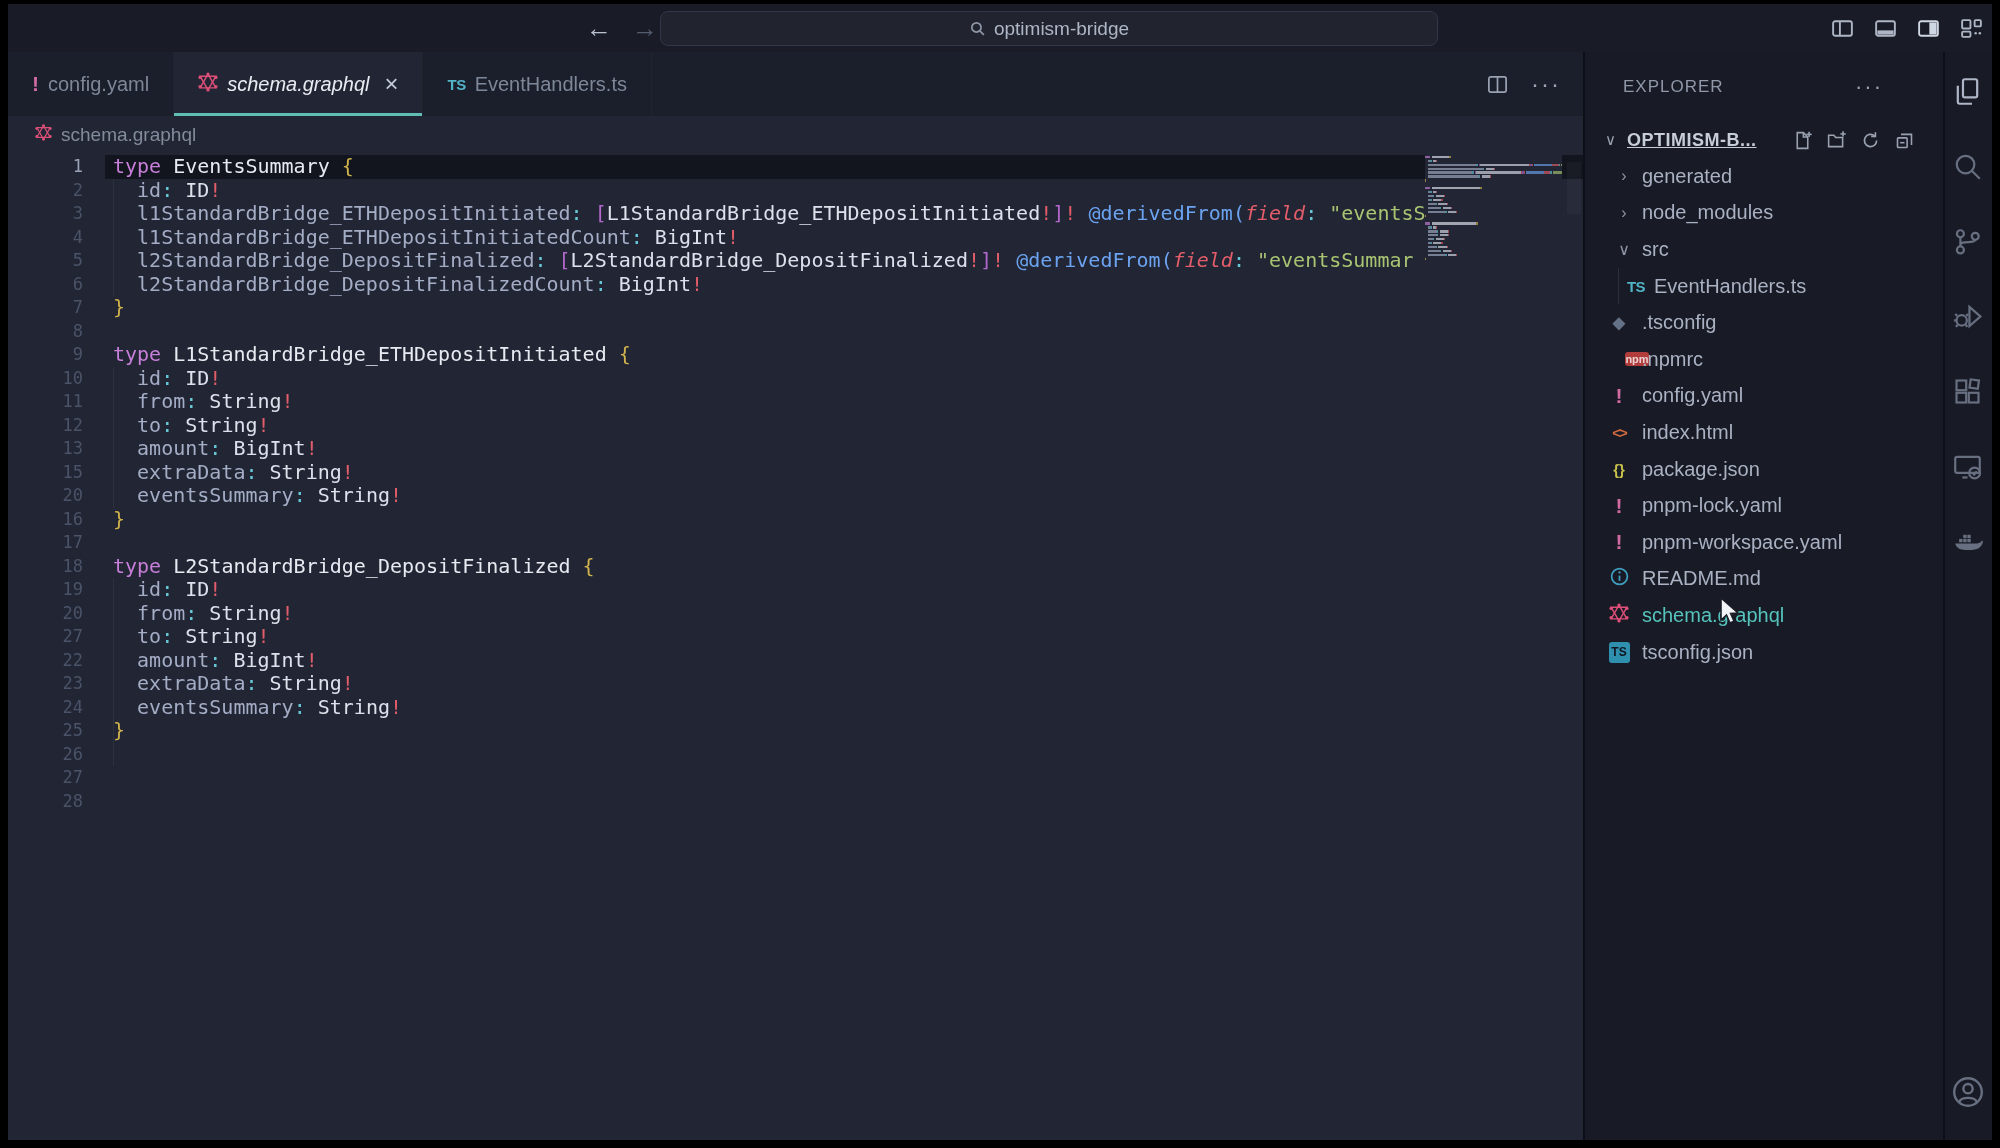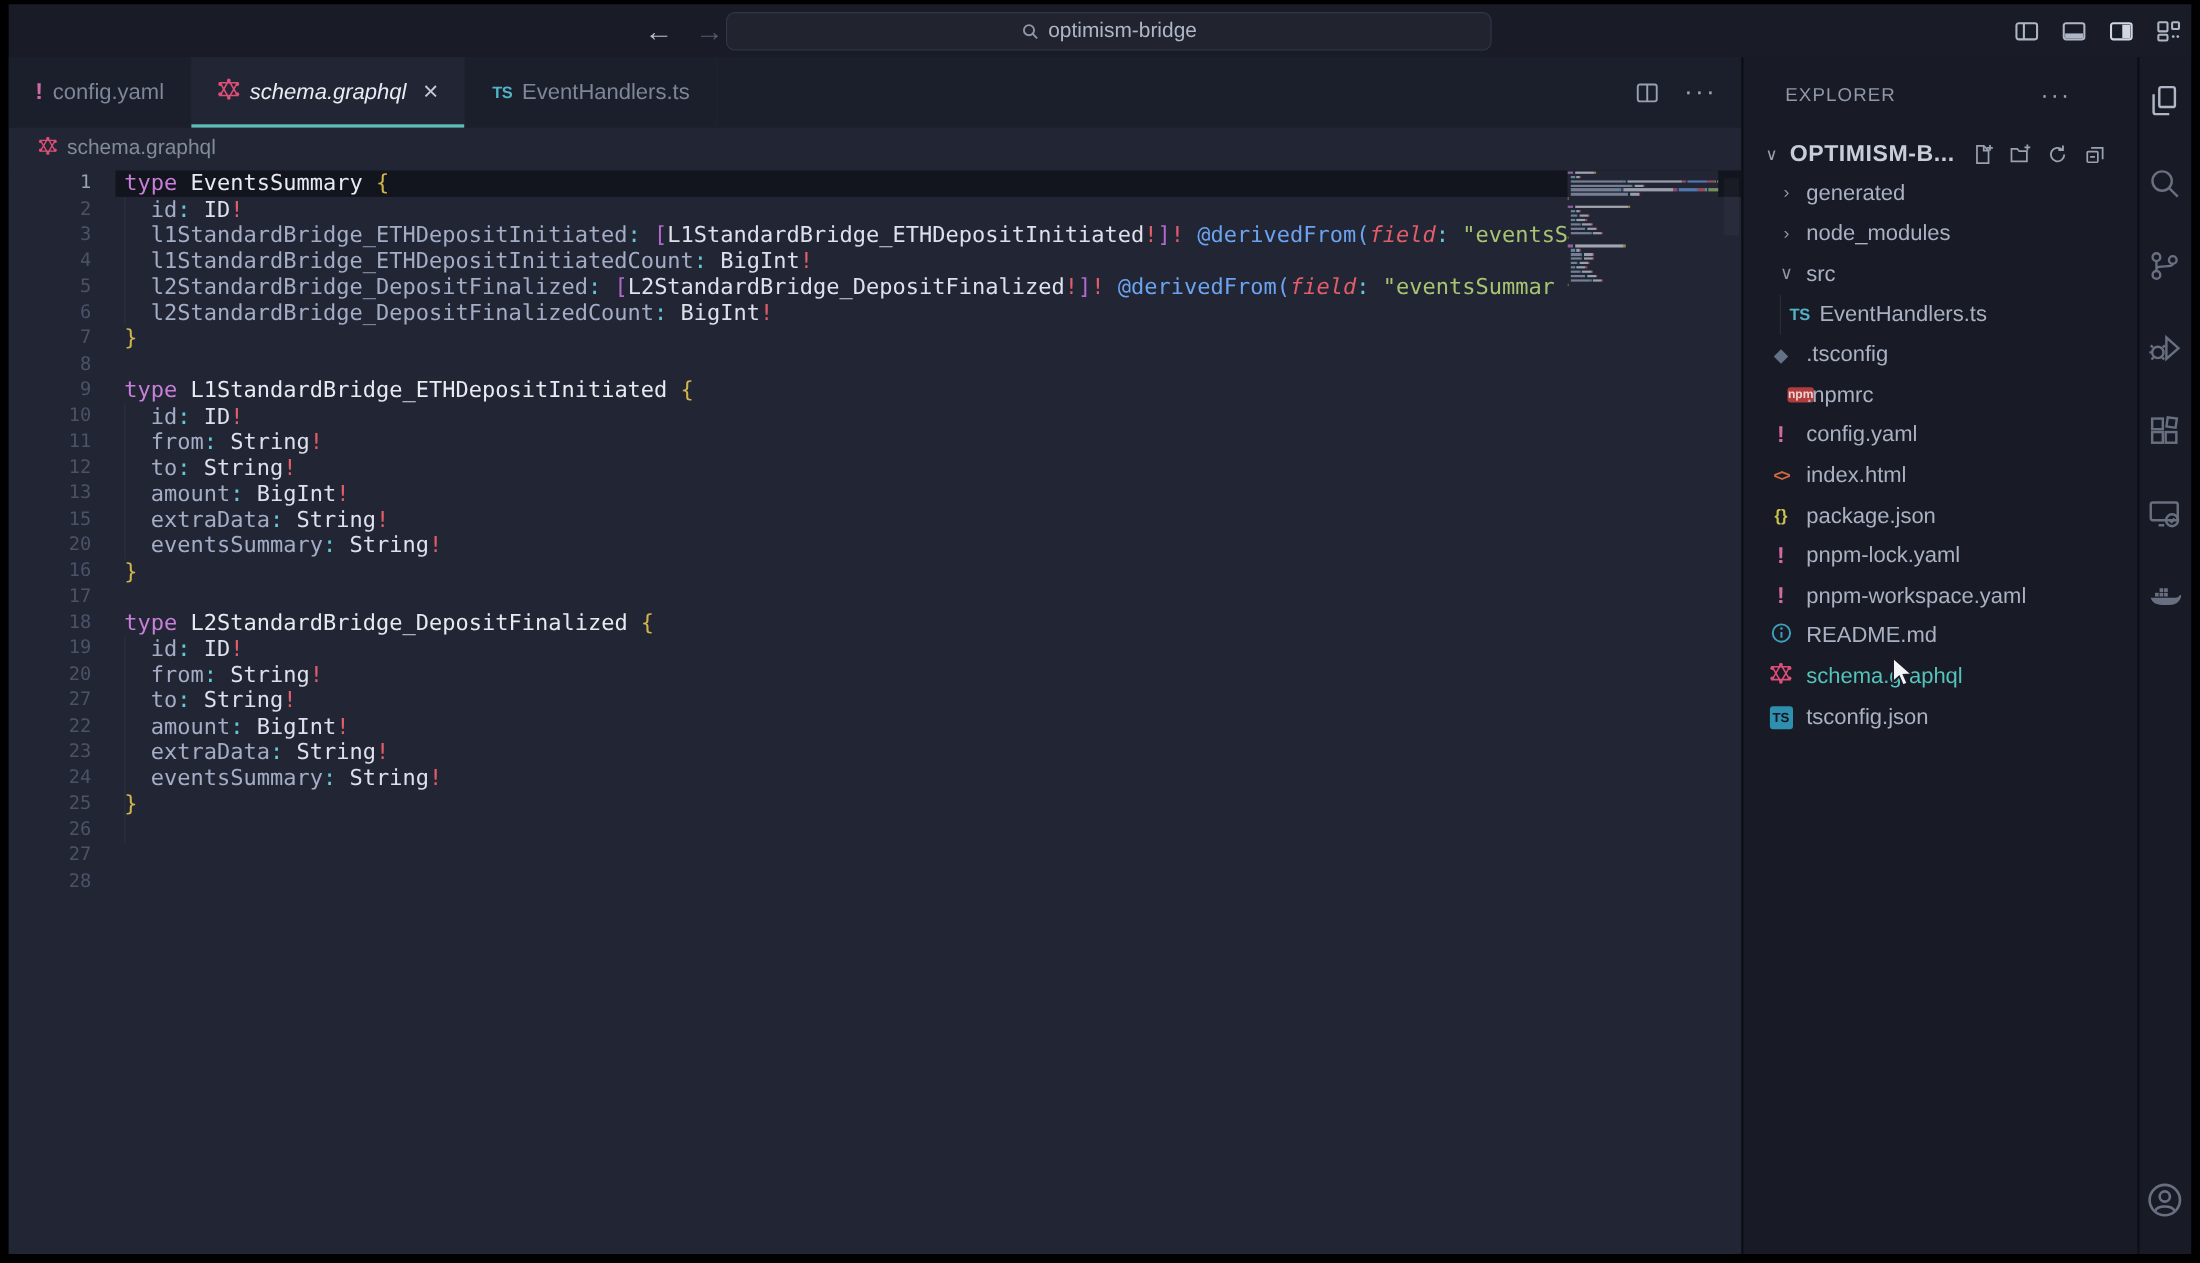--- a/index.html
+++ b/index.html
@@ -14,21 +14,21 @@
   *{margin:0;padding:0;box-sizing:border-box;}
   html,body{width:2000px;height:1148px;overflow:hidden;background:var(--frame);
     font-family:"Liberation Sans",sans-serif;}
   #window{position:absolute;left:8px;top:4px;width:1984px;height:1136px;background:var(--sidebar);}
 
   
   #titlebar{position:relative;height:48px;background:var(--titlebar);}
   .nav-arrow{position:absolute;top:0;height:48px;display:flex;align-items:center;font-size:26px;cursor:default;}
   #nav-back{left:578px;color:#b9c0cd;}
   #nav-fwd{left:624px;color:#545c6e;}
-  #searchbox{position:absolute;left:652px;top:7px;width:696px;height:35px;background:#21242f;
+  #searchbox{position:absolute;left:652px;top:7px;width:778px;height:35px;background:#21242f;
     border:1px solid #31374a;border-radius:8px;display:flex;align-items:center;justify-content:center;
     gap:8px;color:#aeb6c6;font-size:19px;}
   #title-actions{position:absolute;right:8px;top:0;height:48px;display:flex;align-items:center;gap:18px;}
   #title-actions svg{display:block;}
 
   
   #main{position:absolute;top:48px;left:0;right:0;bottom:0;display:flex;}
   #editor-col{width:1575px;position:relative;background:var(--editor);display:flex;flex-direction:column;}
   #sidebar{width:360px;background:var(--sidebar);border-left:2px solid var(--border);position:relative;}
   #activitybar{width:47px;background:var(--sidebar);border-left:2px solid var(--border);position:relative;
@@ -72,21 +72,21 @@
   .mm-row{height:3.93px;white-space:nowrap;overflow:hidden;}
   .mm-tok{display:inline-block;height:2.2px;vertical-align:top;margin-top:0.8px;opacity:.65;}
   #scroll-hint{position:absolute;right:2px;top:8px;width:14px;height:52px;background:rgba(255,255,255,.03);}
 
   
   #explorer-head{height:70px;display:flex;align-items:center;padding-left:38px;position:relative;}
   #explorer-title{font-size:17px;letter-spacing:1px;color:var(--header);}
   #explorer-more{position:absolute;right:60px;font-size:22px;letter-spacing:2px;color:#9aa2b2;}
   #section-head{height:36px;display:flex;align-items:center;padding-left:20px;gap:8px;position:relative;}
   #section-chevron{color:#9aa2b2;font-size:15px;width:14px;}
-  #section-label{font-size:21px;font-weight:bold;letter-spacing:.5px;color:#c7cdd9;}
+  #section-label{font-size:18px;font-weight:bold;letter-spacing:.5px;color:#c7cdd9;text-decoration:underline;}
   #section-actions{position:absolute;right:28px;display:flex;gap:13px;color:#9aa2b2;}
   #tree .row{height:36.6px;display:flex;align-items:center;font-size:20px;color:var(--ui);position:relative;}
   #tree .row .chev{width:14px;margin-left:32px;margin-right:11px;color:#8d95a6;font-size:16px;text-align:center;}
   #tree .row .ficon{width:28px;margin-left:20px;margin-right:9px;display:flex;align-items:center;justify-content:center;}
   #tree .row.nested .ficon{margin-left:39px;margin-right:6px;width:24px;}
   #tree .row.selected .flabel{color:var(--treeSel);}
   #tree .guide{position:absolute;left:33px;top:0;bottom:0;width:1px;background:#2a2f3c;}
 
   
   .fi{font-weight:bold;display:inline-block;text-align:center;}

